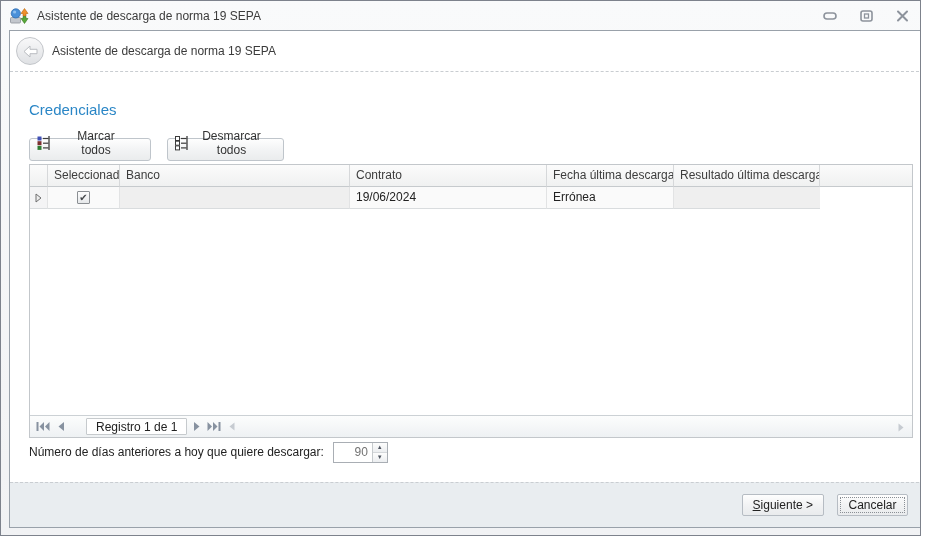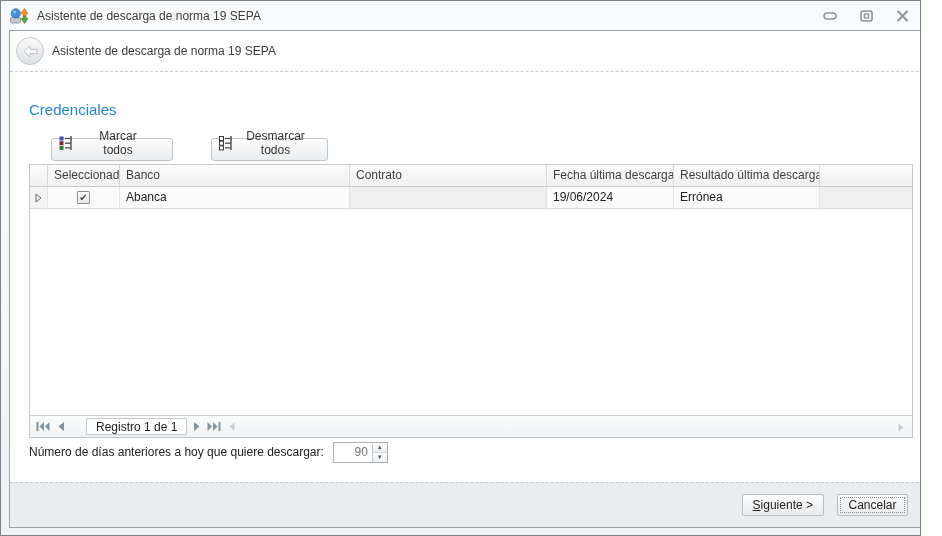--- a/index.html
+++ b/index.html
@@ -47,21 +47,20 @@
     position:absolute; left:19px; top:70px;
     font-size:15px; color:#2a86c6; font-weight:normal;
   }
   .btn-row { position:absolute; left:19px; top:107px; display:flex; gap:16px; }
   .tool-btn {
     height:23px; display:flex; align-items:center;
     border:1px solid #bfc5cb; border-radius:3px;
     background:linear-gradient(#fefefe,#f3f4f5 48%,#eaeced);
     padding:0 10px 14px 6px; color:#333; font-size:12px;
     font-family:"Liberation Sans",sans-serif;
-    margin-left:22px;
   }
   .tool-btn .lbl { flex:1; text-align:center; padding:0 12px; }
   .tool-btn-mark { width:122px; }
   .tool-btn-unmark { width:117px; }
   
   .grid {
     position:absolute; left:19px; top:133px; width:884px; height:274px;
     border:1px solid #c3c7cb; background:#fff;
     display:flex; flex-direction:column;
   }
@@ -241,21 +240,20 @@
         <div class="g-cell ind">
           <svg width="7" height="10" viewBox="0 0 7 10">
             <polygon points="1,1 6,5 1,9" fill="#ededed" stroke="#6f6f6f" stroke-width="1"></polygon>
           </svg>
         </div>
         <div class="g-cell center">
           <span class="checkbox">
             <span>✔</span>
           </span>
         </div>
-        <div class="g-cell">Abanca</div>
         <div class="g-cell dim"></div>
         <div class="g-cell">19/06/2024</div>
         <div class="g-cell">Errónea</div>
         <div class="g-cell filler"></div>
       </div>
       <div class="g-body"></div>
       <div class="g-pager">
         <span class="vcr">
           <svg width="14" height="9" viewBox="0 0 14 9">
               <rect x="0.5" y="0" width="2" height="9" fill="#8792a0"></rect>

